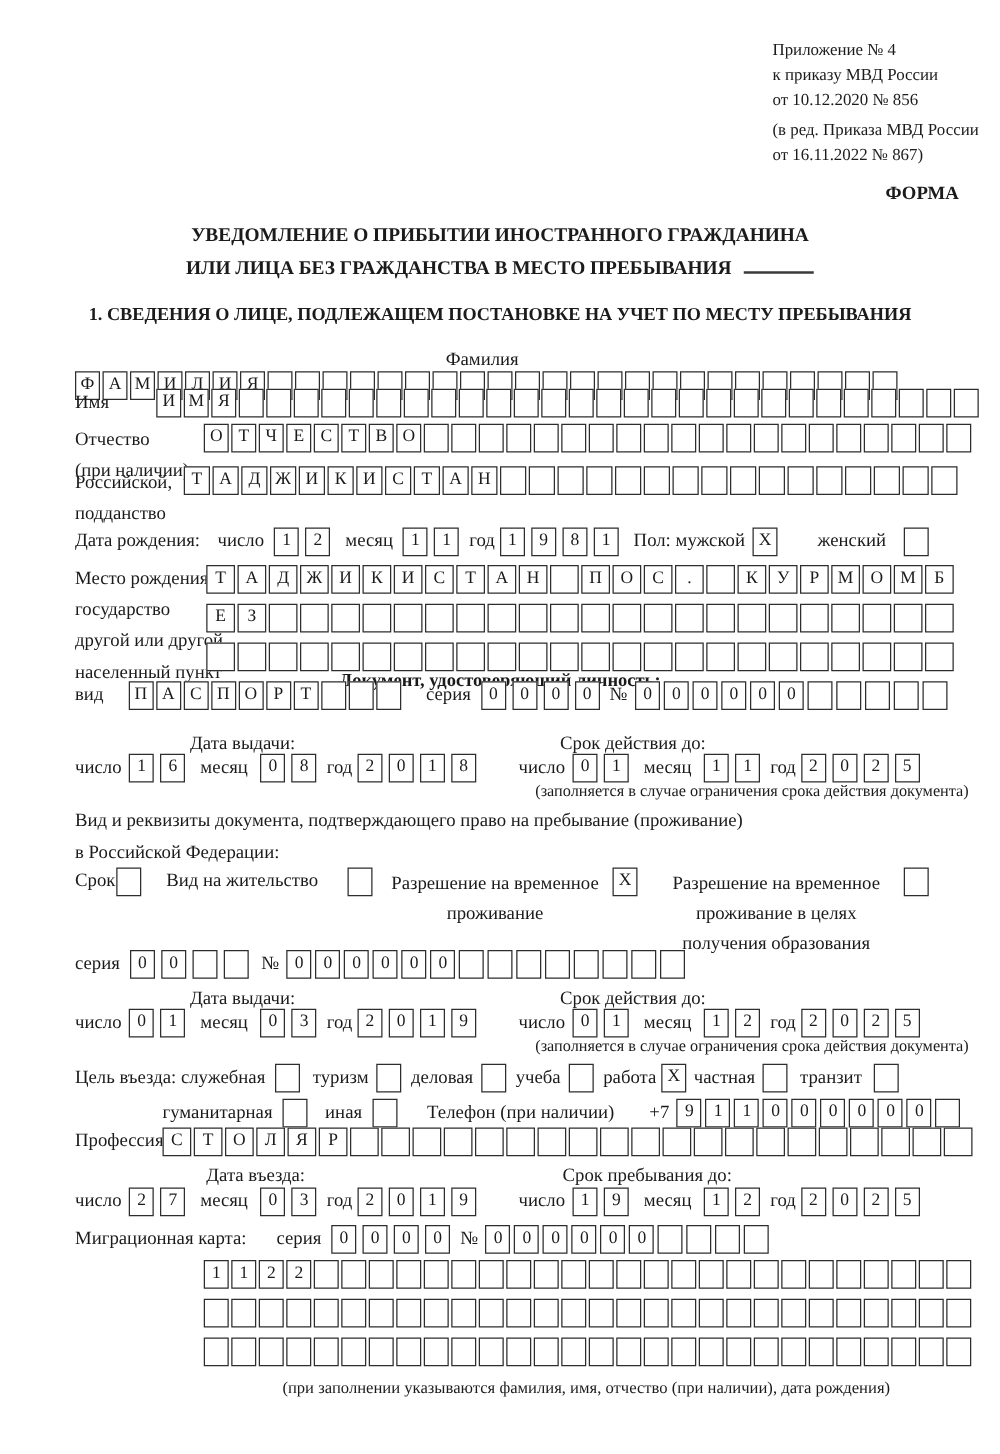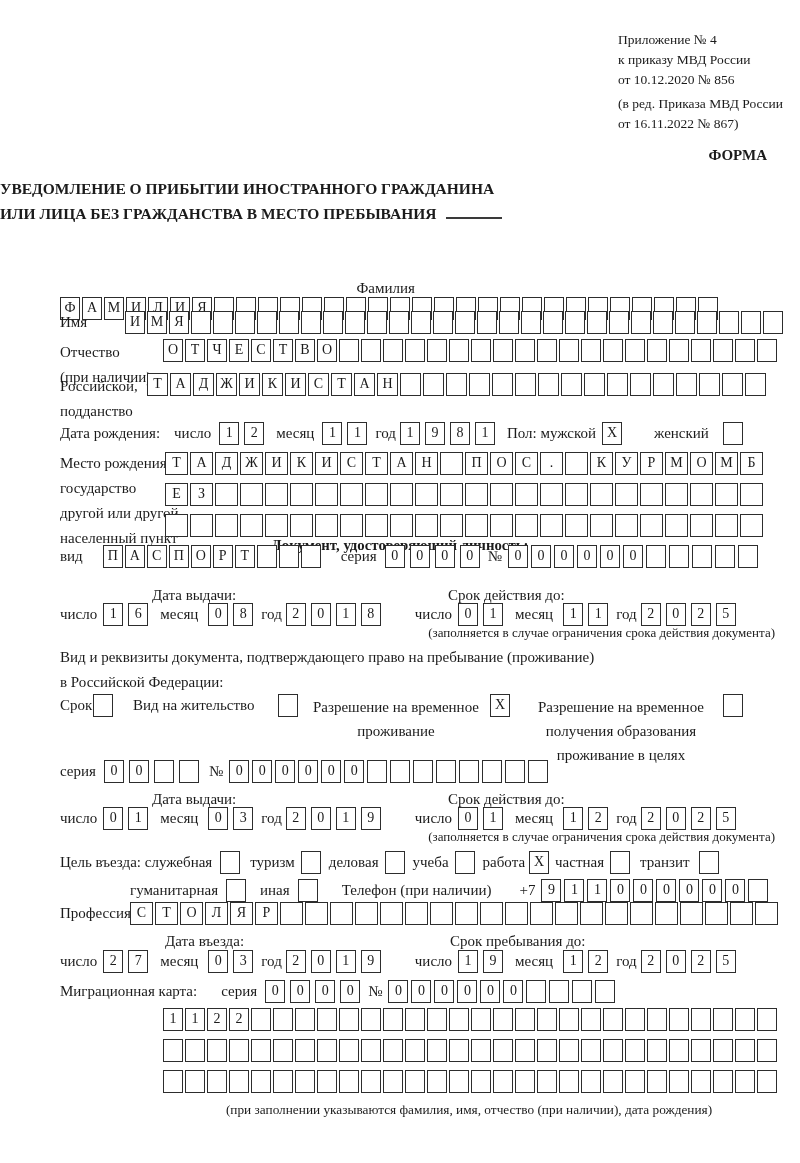--- a/index.html
+++ b/index.html
@@ -13,21 +13,21 @@
   .lblcol{position:absolute;font-size:15px;line-height:25px;white-space:nowrap;}
   .cellrow{display:flex;gap:2px;}
   .dr{gap:5px;}
   .g3{gap:3px;}
   .cell{box-sizing:border-box;flex:0 0 auto;width:20px;height:23px;border:1.5px solid #2d2d2d;text-align:center;font-size:14px;line-height:20px;background:#fff;}
   .w21 .cell{width:21px;}
   .wide .cell{width:23px;}
   .stack{display:flex;flex-direction:column;gap:8px;}
   .hdr{position:absolute;left:618px;top:30px;font-size:13.5px;line-height:20px;}
   .hdr .gap{margin-top:4px;}
-  .title{position:absolute;left:0;right:0;font-weight:bold;font-size:15.5px;}
+  .title{position:absolute;left:0;right:0;text-align:center;font-weight:bold;font-size:15.5px;}
   .note-r{position:absolute;right:25px;font-size:13px;}
   .blank-line{display:inline-block;width:56px;height:14px;border-bottom:2.5px solid #3a3a3a;margin-left:10px;vertical-align:baseline;}
   .ml4{margin-left:4px}.ml6{margin-left:6px}.ml8{margin-left:8px}.ml10{margin-left:10px}
   .ml12{margin-left:12px}.ml14{margin-left:14px}.ml16{margin-left:32px}.ml20{margin-left:20px}
   .ml24{margin-left:24px}.ml28{margin-left:28px}.ml34{margin-left:34px}
   .permit-lines{position:absolute;text-align:center;font-size:15px;line-height:24px;}
 </style>
 </head>
 <body>
 
@@ -39,20 +39,21 @@
     <div>от 10.12.2020 № 856</div>
     <div class="gap">(в ред. Приказа МВД России</div>
     <div>от 16.11.2022 № 867)</div>
   </div>
   <div class="abs b" style="top:147px;right:33px;font-size:15px;">ФОРМА</div>
 
   <div class="title" style="top:180px;">УВЕДОМЛЕНИЕ О ПРИБЫТИИ ИНОСТРАННОГО ГРАЖДАНИНА</div>
   <div class="title" style="top:203px;">
     <span>ИЛИ ЛИЦА БЕЗ ГРАЖДАНСТВА В МЕСТО ПРЕБЫВАНИЯ</span><span class="blank-line"></span>
   </div>
+  <div class="abs b center" style="top:244px;font-size:14.6px;">1. СВЕДЕНИЯ О ЛИЦЕ, ПОДЛЕЖАЩЕМ ПОСТАНОВКЕ НА УЧЕТ ПО МЕСТУ ПРЕБЫВАНИЯ</div>
 
   <div class="row" style="top:280px;left:60px;flex-direction:column;">
     <span class="lbl" style="width:65px;">Фамилия</span>
     <span class="cellrow">
         <span class="cell">Ф</span>
         <span class="cell">А</span>
         <span class="cell">М</span>
         <span class="cell">И</span>
         <span class="cell">Л</span>
         <span class="cell">И</span>
@@ -402,22 +403,22 @@
       </span>
     <span class="permit-lines" style="left:245px;top:1px;width:182px;">
       <div>Разрешение на временное</div>
       <div>проживание</div>
     </span>
     <span class="cellrow abs" style="left:430px;top:0;">
         <span class="cell">X</span>
       </span>
     <span class="permit-lines" style="left:462px;top:1px;width:198px;">
       <div>Разрешение на временное</div>
+      <div>проживание в целях</div>
       <div>получения образования</div>
-      <div>проживание в целях</div>
     </span>
     <span class="cellrow abs" style="left:663px;top:0;">
         <span class="cell"></span>
       </span>
   </div>
 
   <div class="row" style="top:759px;left:60px;">
     <span class="lbl">серия</span>
     <span class="cellrow dr ml8">
         <span class="cell">0</span>

